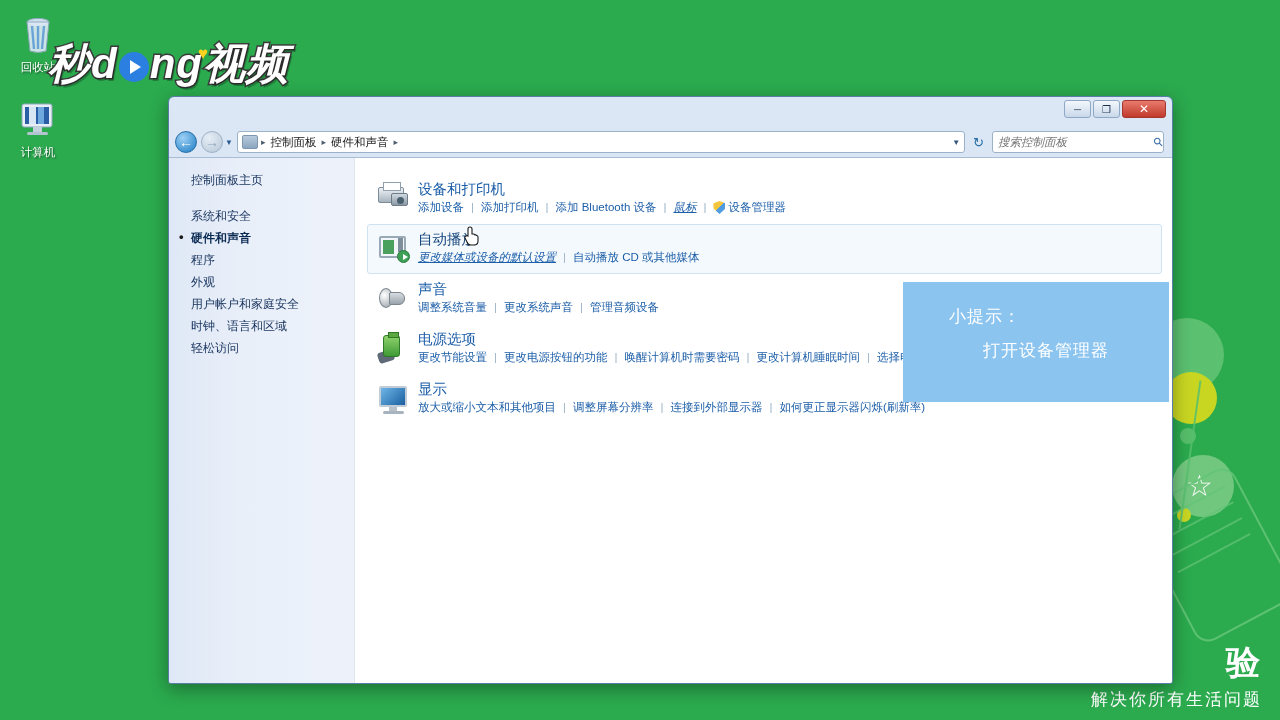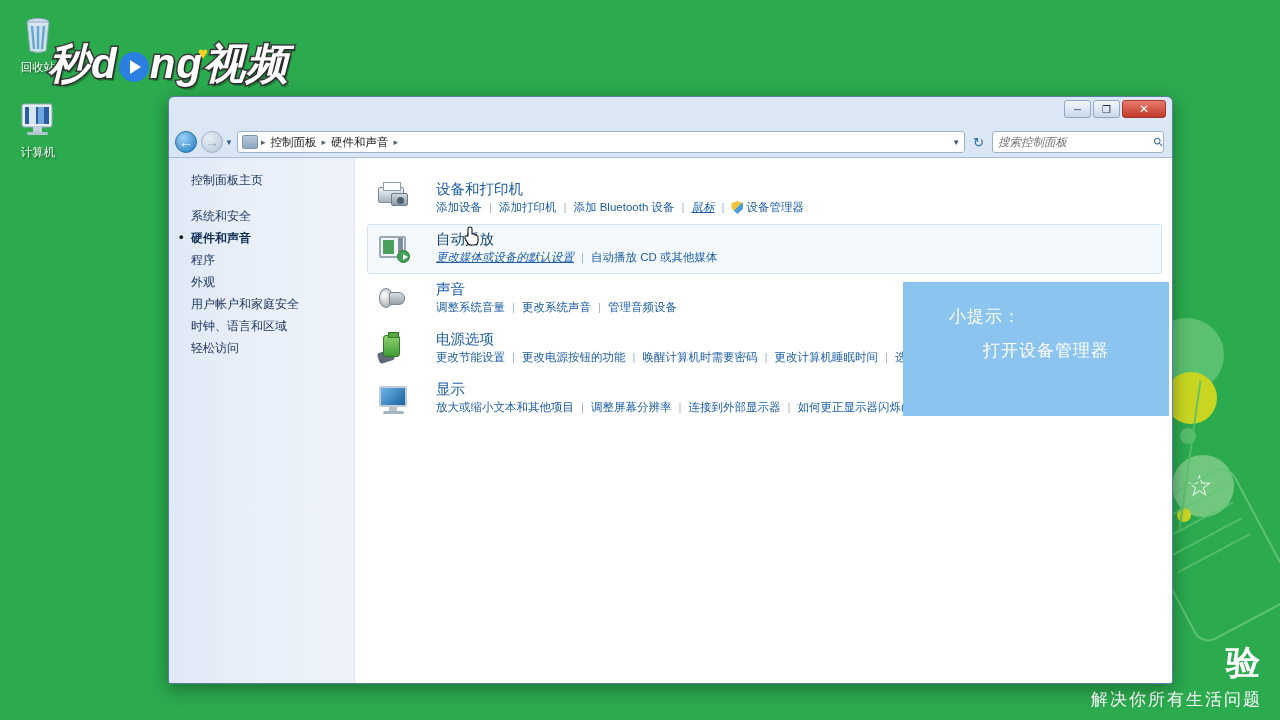--- a/index.html
+++ b/index.html
@@ -155,21 +155,21 @@
   }
   .side-item.sel { font-weight: bold; color: #0a2a52; }
   .side-item.sel:before {
     content: "•"; position: absolute; left: 10px; top: 2px; font-size: 13px; color:#1a1a1a;
   }
 
   .content {
     flex: 1; background: #ffffff; padding: 16px 10px 0 12px; position: relative;
   }
   .cat {
-    display: flex; gap: 26px; padding: 6px 8px 8px 8px;
+    display: flex; gap: 8px; padding: 6px 8px 8px 8px;
     border: 1px solid transparent; border-radius: 3px;
   }
   .cat.hover {
     background: #f4f9fd; border-color: #cfe2f2;
   }
   .cat-icon { width: 34px; min-width:34px; height: 34px; position: relative; }
   .cat-text { flex: 1; }
   .cat-title {
     font-size: 14.5px; color: #1C5EA8; margin-bottom: 2px; line-height: 17px;
   }
@@ -208,21 +208,21 @@
   .ic-monbase{position:absolute;left:7px;top:30px;width:21px;height:3px;background:#a7b3bf;border-radius:2px;}
 
   
   .cursor {
     position: absolute; left: 463px; top: 225px; width: 16px; height: 20px;
     z-index: 40; pointer-events: none;
   }
 
   
   .tip {
-    position: absolute; left: 903px; top: 282px; width: 266px; height: 134px;
+    position: absolute; left: 903px; top: 282px; width: 266px; height: 120px;
     background: #8CC4F0; color: #ffffff;
     padding: 24px 24px 0 46px;
   }
   .tip-l1 { font-size: 17px; line-height: 22px; letter-spacing: 1px; }
   .tip-l2 { font-size: 17px; line-height: 22px; letter-spacing: 1px; margin-top: 12px; padding-left: 34px; }
 </style>
 </head>
 <body>
 
 <div class="deco-layer">

